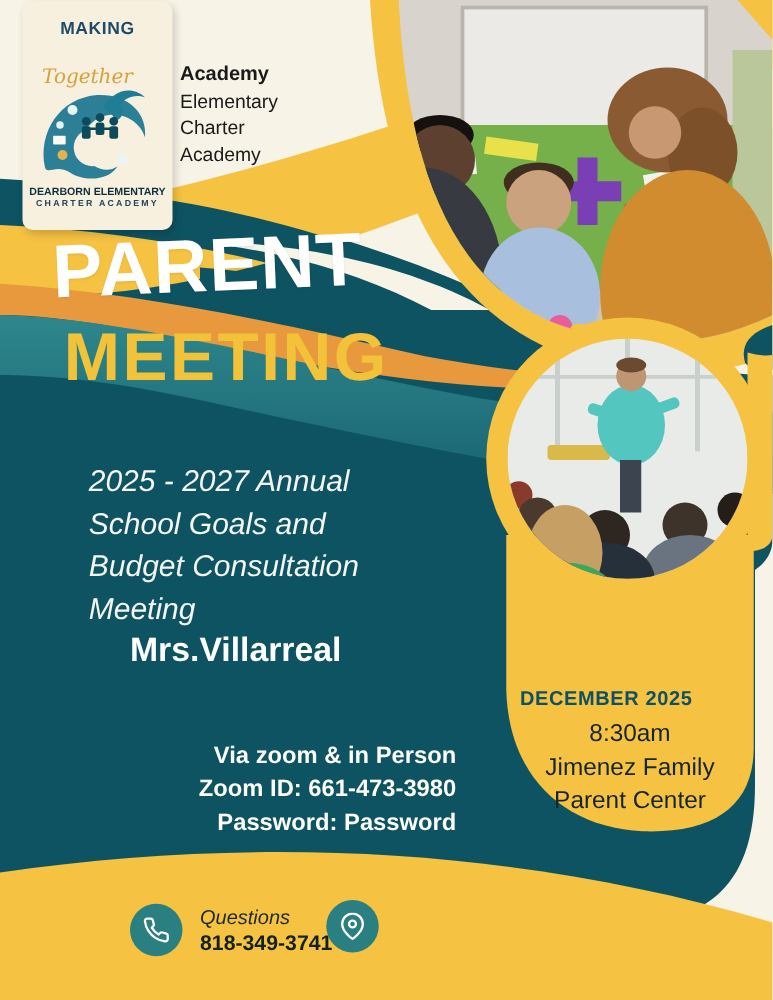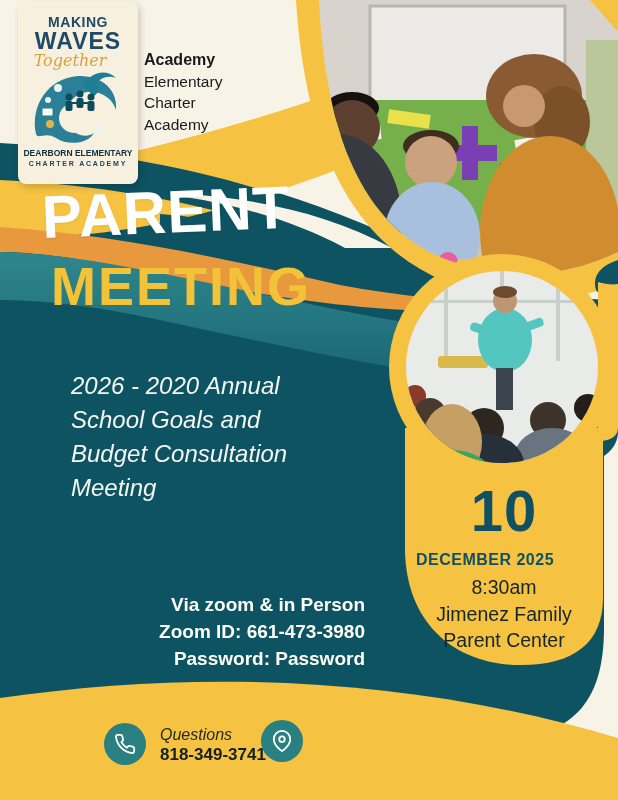--- a/index.html
+++ b/index.html
@@ -159,21 +159,20 @@
       <ellipse cx="484" cy="464" rx="40" ry="30" fill="#26303a"></ellipse>
       <ellipse cx="452" cy="442" rx="30" ry="38" fill="#c59f63"></ellipse>
       <ellipse cx="452" cy="480" rx="42" ry="30" fill="#3aa85c"></ellipse>
     </g>
 
     <path d="M0,698 C220,666 430,682 618,738 L618,800 L0,800 Z" fill="#f5c242"></path>
   </svg>
 
   <div class="abs logo-card">
     <div class="abs logo-making">MAKING</div>
-    <div class="abs logo-waves">WAVES</div>
     <div class="abs logo-together">Together</div>
     <svg class="abs logo-wave-art" width="100" height="82" viewBox="0 0 100 82">
       <path d="M8,70 C2,42 20,14 50,12 C74,11 90,26 88,46 C85,35 73,26 59,28
                C42,31 34,46 40,60 C45,71 58,75 66,69 C60,80 40,82 28,74 C17,67 10,76 8,70 Z" fill="#2b7f96"></path>
       <circle cx="46" cy="54" r="15" fill="#f7f0df"></circle>
       <circle cx="30" cy="24" r="4" fill="#eaf4f4"></circle>
       <circle cx="20" cy="36" r="3" fill="#eaf4f4"></circle>
       <circle cx="70" cy="64" r="4" fill="#eaf4f4"></circle>
       <rect x="14" y="44" width="11" height="8" rx="1" fill="#fdfaf2" stroke="#2b7f96" stroke-width="1"></rect>
       <circle cx="22" cy="60" r="4" fill="#e2b34c"></circle>
@@ -196,33 +195,33 @@
     <div class="b">Academy</div>
     <div>Elementary</div>
     <div>Charter</div>
     <div>Academy</div>
   </div>
 
   <div class="abs title-parent">PARENT</div>
   <div class="abs title-meeting">MEETING</div>
 
   <div class="abs description">
-    <div>2026 - 2020 Annual</div>
+    <div>2025 - 2027 Annual</div>
     <div>School Goals and</div>
     <div>Budget Consultation</div>
     <div>Meeting</div>
   </div>
+  <div class="abs presenter">Mrs.Villarreal</div>
 
   <div class="abs join-info">
     <div>Via zoom &amp; in Person</div>
     <div>Zoom ID: 661-473-3980</div>
     <div>Password: Password</div>
   </div>
 
-  <div class="abs event-day">10</div>
   <div class="abs event-month">DECEMBER 2025</div>
   <div class="abs event-details">
     <div>8:30am</div>
     <div>Jimenez Family</div>
     <div>Parent Center</div>
   </div>
 
   <div class="abs icon-circle phone-circle">
     <svg width="22" height="22" viewBox="0 0 24 24" fill="none" stroke="#ffffff" stroke-width="2" stroke-linecap="round" stroke-linejoin="round">
       <path d="M22 16.92v3a2 2 0 0 1-2.18 2 19.79 19.79 0 0 1-8.63-3.07 19.5 19.5 0 0 1-6-6

